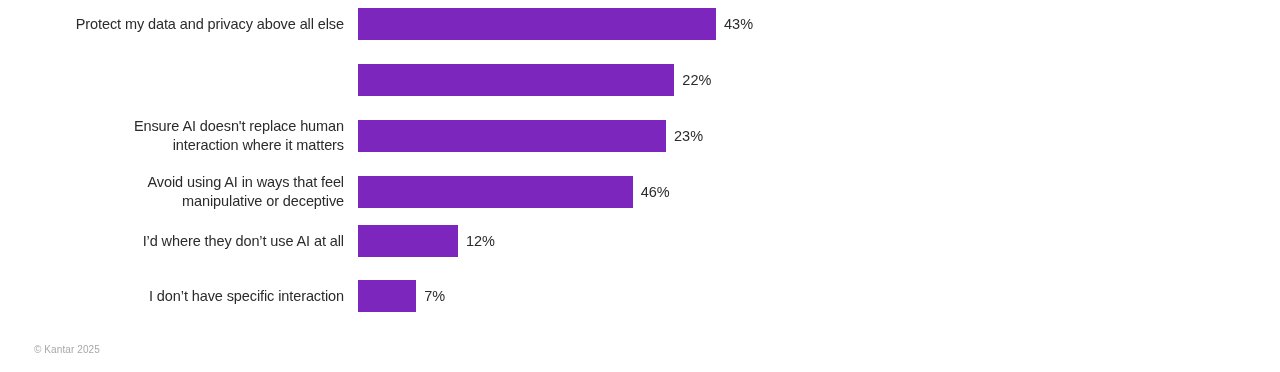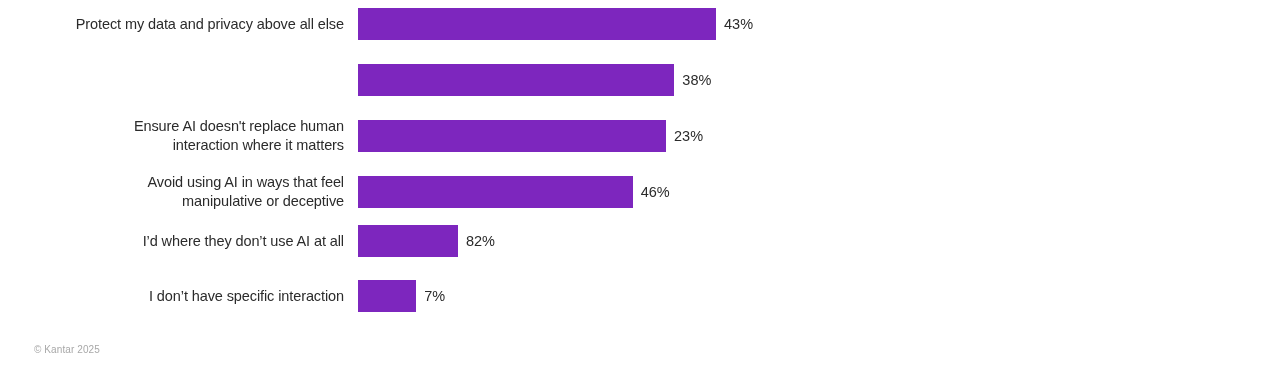--- a/index.html
+++ b/index.html
@@ -84,21 +84,21 @@
       <div class="cat-label">Protect my data and privacy above all else</div>
       <div class="bar-track">
         <span class="bar" style="width: 358px; background: rgb(125, 38, 190);"></span>
         <span class="bar-value">43%</span>
       </div>
     </div>
 
     <div class="bar-row" style="top:64px;">
       <div class="bar-track">
         <span class="bar" style="width: 316.372px; background: rgb(125, 38, 190);"></span>
-        <span class="bar-value">38%</span>
+        <span class="bar-value">22%</span>
       </div>
     </div>
 
     <div class="bar-row" style="top:120px;">
       <div class="cat-label">Ensure AI doesn't replace human
 interaction where it matters</div>
       <div class="bar-track">
         <span class="bar" style="width: 308.047px; background: rgb(125, 38, 190);"></span>
         <span class="bar-value">23%</span>
       </div>
@@ -110,21 +110,21 @@
       <div class="bar-track">
         <span class="bar" style="width: 274.744px; background: rgb(125, 38, 190);"></span>
         <span class="bar-value">46%</span>
       </div>
     </div>
 
     <div class="bar-row" style="top:225px;">
       <div class="cat-label">I’d where they don’t use AI at all</div>
       <div class="bar-track">
         <span class="bar" style="width: 99.907px; background: rgb(125, 38, 190);"></span>
-        <span class="bar-value">82%</span>
+        <span class="bar-value">12%</span>
       </div>
     </div>
 
     <div class="bar-row" style="top:280px;">
       <div class="cat-label">I don’t have specific interaction</div>
       <div class="bar-track">
         <span class="bar" style="width: 58.2791px; background: rgb(125, 38, 190);"></span>
         <span class="bar-value">7%</span>
       </div>
     </div>

